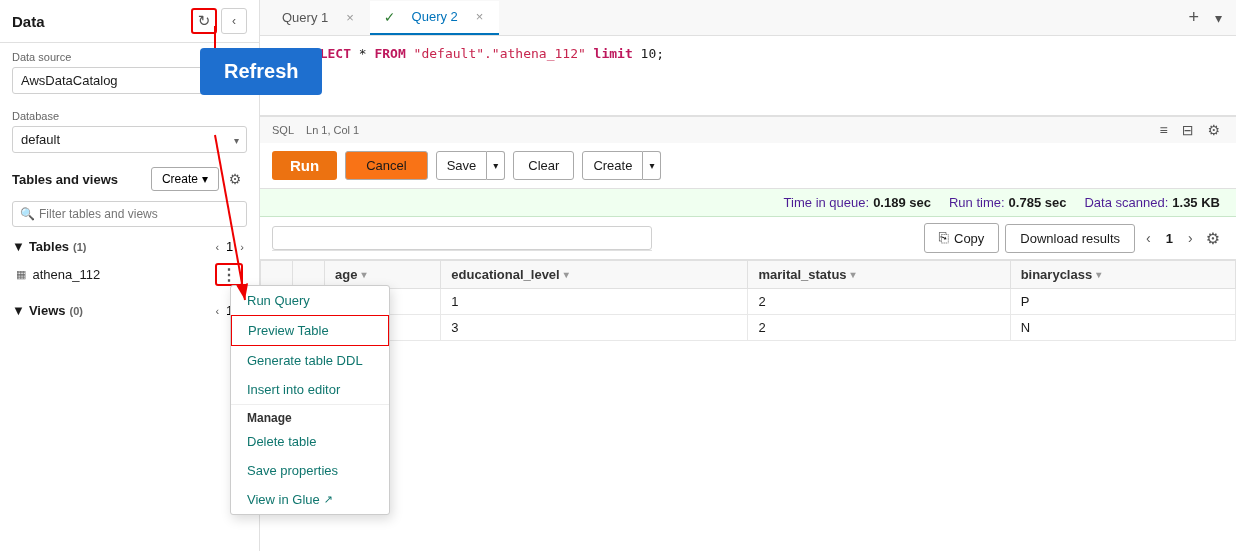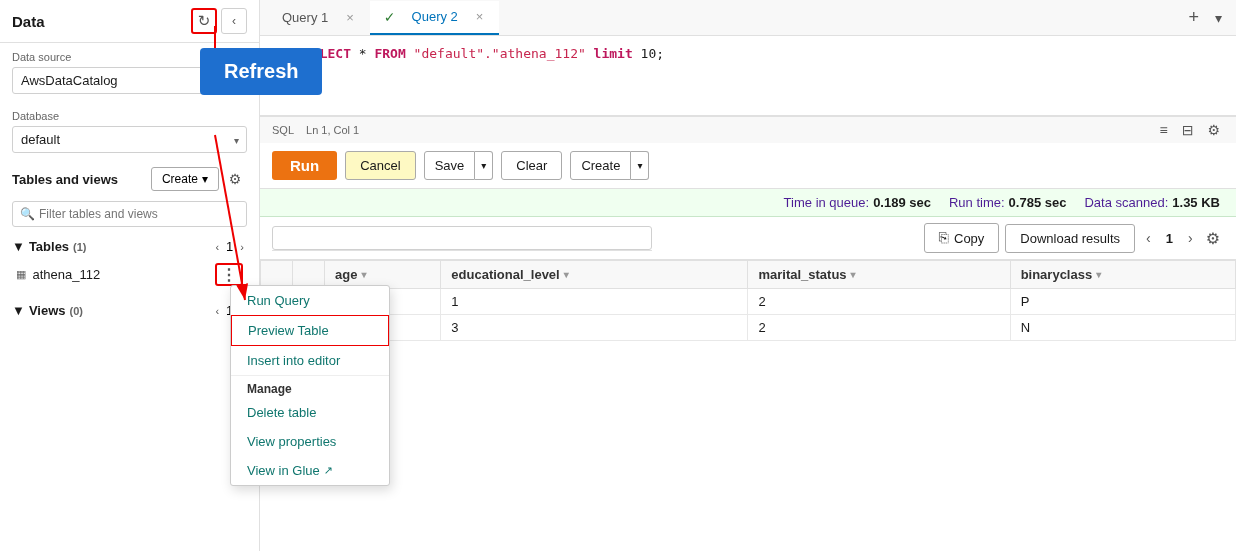--- a/index.html
+++ b/index.html
@@ -80,21 +80,21 @@
     .str { color: #c7254e; }
 
     .editor-status { display: flex; align-items: center; justify-content: space-between; padding: 4px 12px; background: #f8f8f8; border-top: 1px solid #e0e0e0; font-size: 11px; color: #666; }
     .status-left { display: flex; gap: 12px; }
     .status-right { display: flex; gap: 6px; }
     .status-icon-btn { background: none; border: none; cursor: pointer; color: #555; font-size: 14px; padding: 1px 4px; }
 
     
     .query-toolbar { display: flex; align-items: center; gap: 8px; padding: 8px 12px; border-bottom: 1px solid #e0e0e0; background: #fff; }
     .run-btn { padding: 6px 18px; background: #ec7211; color: #fff; border: none; border-radius: 3px; font-size: 15px; font-weight: 600; cursor: pointer; }
-    .cancel-btn { padding: 6px 14px; background: #fef9c3; border: 1px solid #aaa; border-radius: 3px; font-size: 13px; cursor: pointer; color: #1a1a1a; }
+    .cancel-btn { padding: 6px 20px; background: #f97316; border: 1px solid #aaa; border-radius: 3px; font-size: 13px; cursor: pointer; color: #1a1a1a; }
     .save-btn-wrap { position: relative; display: flex; }
     .save-btn { padding: 6px 10px; background: #fff; border: 1px solid #aaa; border-radius: 3px 0 0 3px; font-size: 13px; cursor: pointer; color: #1a1a1a; }
     .save-arrow-btn { padding: 6px 6px; background: #fff; border: 1px solid #aaa; border-left: none; border-radius: 0 3px 3px 0; font-size: 10px; cursor: pointer; color: #1a1a1a; }
     .clear-btn { padding: 6px 14px; background: #fff; border: 1px solid #aaa; border-radius: 3px; font-size: 13px; cursor: pointer; color: #1a1a1a; }
     .create-split-wrap { display: flex; }
     .create-split-btn { padding: 6px 10px; background: #fff; border: 1px solid #aaa; border-radius: 3px 0 0 3px; font-size: 13px; cursor: pointer; color: #1a1a1a; }
     .create-split-arrow { padding: 6px 6px; background: #fff; border: 1px solid #aaa; border-left: none; border-radius: 0 3px 3px 0; font-size: 10px; cursor: pointer; color: #1a1a1a; }
     .results-stats { display: flex; align-items: center; justify-content: flex-end; gap: 18px; padding: 6px 16px; background: #f0fff0; border-bottom: 1px solid #c8e6c9; font-size: 13px; color: #333; }
     .results-stat { display: flex; gap: 4px; }
     .stat-label { color: #4c1d95; }
@@ -206,24 +206,25 @@
           <span>1</span>
           <button class="tree-nav-btn">›</button>
         </div>
       </div>
     </div>
   </div>
 
   <div class="context-menu">
     <div class="ctx-item">Run Query</div>
     <div class="ctx-item highlighted">Preview Table</div>
+    <div class="ctx-item">Generate table DDL</div>
     <div class="ctx-item">Insert into editor</div>
     <div class="ctx-section-label">Manage</div>
     <div class="ctx-item">Delete table</div>
-    <div class="ctx-item">View properties</div>
+    <div class="ctx-item">Save properties</div>
     <div class="ctx-item ctx-link-item">
       <span>View in Glue</span>
       <span style="font-size:11px;">↗</span>
     </div>
   </div>
 
   <div class="refresh-tooltip">
     <span>Refresh</span>
   </div>
 

